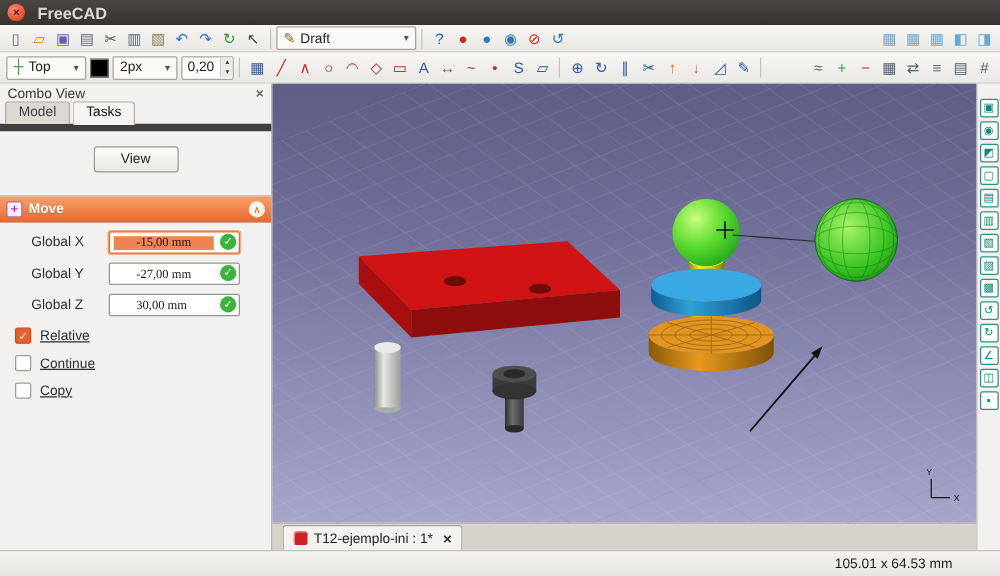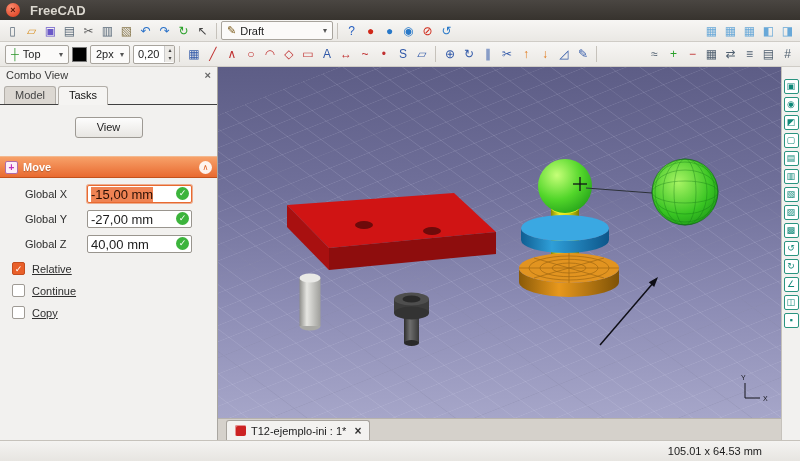--- a/index.html
+++ b/index.html
@@ -24,56 +24,56 @@
   .tbtn { width:19px; height:18px; display:flex; align-items:center; justify-content:center; border-radius:2px; }
   .tbtn .g { font-size:12px; line-height:1; }
   .sep { width:1px; height:16px; background:#c6c2bb; margin:0 4px; }
   .combo { display:flex; align-items:center; gap:4px; height:19px; background:#fbfaf9;
            border:1px solid #a8a49d; border-radius:2px; padding:0 5px; font-size:11px; color:#222; }
   .combo .cicon { font-size:11px; }
   .combo .carrow { margin-left:auto; font-size:8px; color:#555; }
   .wb { width:112px; }
   .plane { width:64px; margin-left:2px; }
   .swatch { width:15px; height:15px; border:1px solid #777; margin:0 3px; }
-  .lw { width:40px; }
+  .lw { width:52px; }
   .spin { display:flex; align-items:center; height:19px; border:1px solid #a8a49d; background:#fff;
           border-radius:2px; font-size:11px; color:#222; padding-left:4px; margin-left:3px; }
   .spin .arrows { display:flex; flex-direction:column; margin-left:5px; border-left:1px solid #ccc; }
   .spin .arrows span { font-size:6px; line-height:6px; padding:1px 3px; color:#444; background:#eceae6; }
   .push-right { margin-left:auto; }
 
   
   .main { flex:1; display:flex; min-height:0; }
 
   
   .sidebar { width:218px; flex:0 0 218px; background:#f2f1ef; border-right:1px solid #a9a6a0;
              display:flex; flex-direction:column; }
   .panel-header { display:flex; align-items:center; padding:2px 6px; font-size:11px; color:#3a3a3a; }
   .panel-close { margin-left:auto; color:#666; font-size:11px; font-weight:bold; }
-  .tabsbar { display:flex; align-items:flex-end; padding-left:4px; border-bottom:1px solid #404040; height:22px; }
+  .tabsbar { display:flex; align-items:flex-end; padding-left:4px; border-bottom:6px solid #404040; height:22px; }
   .tab { font-size:11px; color:#444; padding:2px 10px 3px; background:#dcd8d2;
          border:1px solid #b2aea8; border-bottom:none; border-radius:3px 3px 0 0; margin-right:2px; }
   .tab.active { background:#f5f4f2; color:#111; position:relative; top:1px; padding-bottom:4px; }
   .panel-body { flex:1; padding-top:12px; }
   .btn-close { display:block; margin:0 auto; width:68px; height:21px; font-size:11px; color:#222;
                background:linear-gradient(#fdfdfd,#e8e6e2); border:1px solid #9e9a94; border-radius:3px;
                text-align:center; line-height:19px; }
   .taskbox { margin-top:18px; }
   .task-header { height:22px; display:flex; align-items:center; gap:5px; padding:0 5px;
                  background:linear-gradient(#f7a169,#e96a30); border-top:1px solid #f3b88e; border-bottom:1px solid #c2511c; }
   .task-icon { width:13px; height:13px; background:#fdeef8; border:1px solid #b06aa8; border-radius:2px;
                color:#c032b8; font-size:10px; line-height:11px; text-align:center; font-weight:bold; }
   .task-title { font-size:11px; font-weight:bold; color:#fff; text-shadow:0 1px 1px rgba(0,0,0,.25); }
   .collapse { margin-left:auto; width:13px; height:13px; border-radius:50%; background:rgba(255,255,255,.9);
               color:#e06020; font-size:8px; display:flex; align-items:center; justify-content:center; }
   .frow { display:flex; align-items:center; margin:7px 25px; }
   .flabel { width:62px; font-size:11px; color:#2e2e2e; }
   .finput { position:relative; flex:1; height:18px; background:#fff; border:1px solid #99958e;
             border-radius:2px; display:flex; align-items:center; padding-left:3px; }
-  .fval { font-size:13px; color:#1c1c1c; padding:0 0; }
+  .fval { font-size:10px; color:#1c1c1c; padding:0 18px;font-family:Liberation Serif, serif; }
   .fcheck { position:absolute; right:2px; top:1px; width:13px; height:13px; border-radius:50%;
             background:#3cb43c; color:#fff; font-size:9px; line-height:13px; text-align:center; }
   .frow.focused .finput { border-color:#e86a30; box-shadow:0 0 0 1px rgba(232,106,48,.5); }
   .frow.focused .fval { background:#ef8353; color:#2a0f04; }
   .crow { display:flex; align-items:center; margin:9px 12px; }
   .cbox { width:13px; height:13px; background:#fff; border:1px solid #9f9b95; border-radius:2px;
           font-size:9px; line-height:12px; text-align:center; color:#fff; }
   .cbox.checked { background:#e9602a; border-color:#c44d1e; }
   .cblabel { margin-left:7px; font-size:11px; color:#2e2e2e; text-decoration:underline; }
 
@@ -358,21 +358,21 @@
                 <span class="flabel">Global Y</span>
                 <span class="finput">
                   <span class="fval">-27,00 mm</span>
                   <span class="fcheck">✓</span>
                 </span>
               </div>
 
               <div class="frow">
                 <span class="flabel">Global Z</span>
                 <span class="finput">
-                  <span class="fval">40,00 mm</span>
+                  <span class="fval">30,00 mm</span>
                   <span class="fcheck">✓</span>
                 </span>
               </div>
             </div>
           <div>
 
               <div class="crow">
                 <span class="cbox checked"><span>✓</span></span>
                 <span class="cblabel">Relative</span>
               </div>

